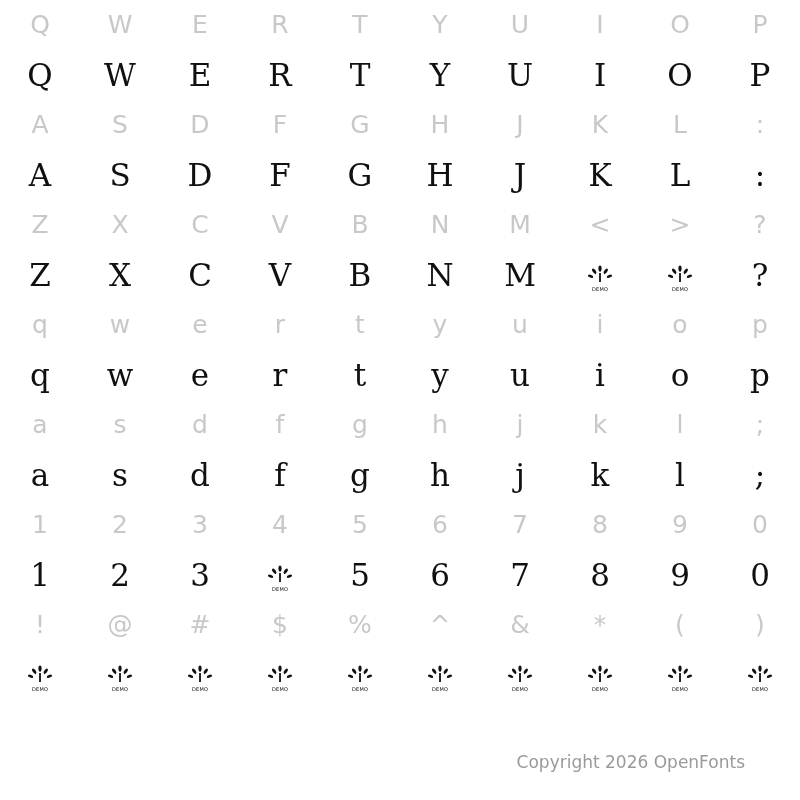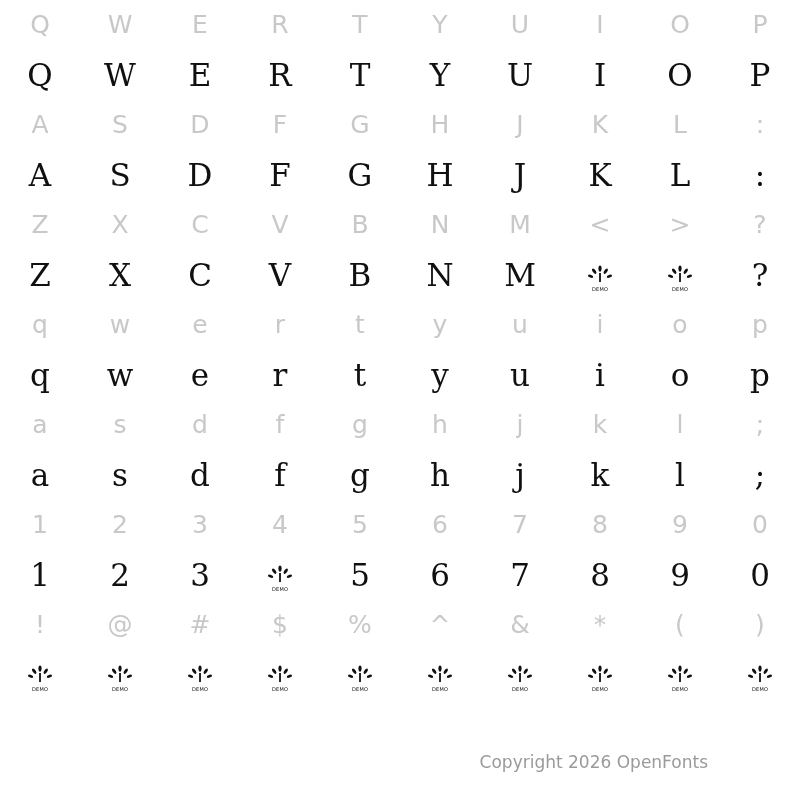--- a/index.html
+++ b/index.html
@@ -72,21 +72,21 @@
     letter-spacing: 0.2px;
     line-height: 6px;
     color: #101010;
   }
   .copyright {
     position: absolute;
     left: 16px;
     right: 0;
     bottom: 28px;
     text-align: right;
-    padding-right: 92px;
+    padding-right: 55px;
     font-family: "DejaVu Sans", sans-serif;
     font-size: 17px;
     color: #9a9a9a;
   }
 </style>
 </head>
 <body>
 
 <div id="page">
   <div class="grid">

